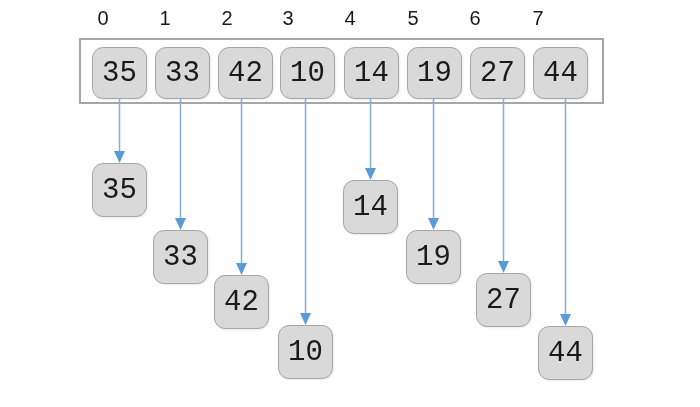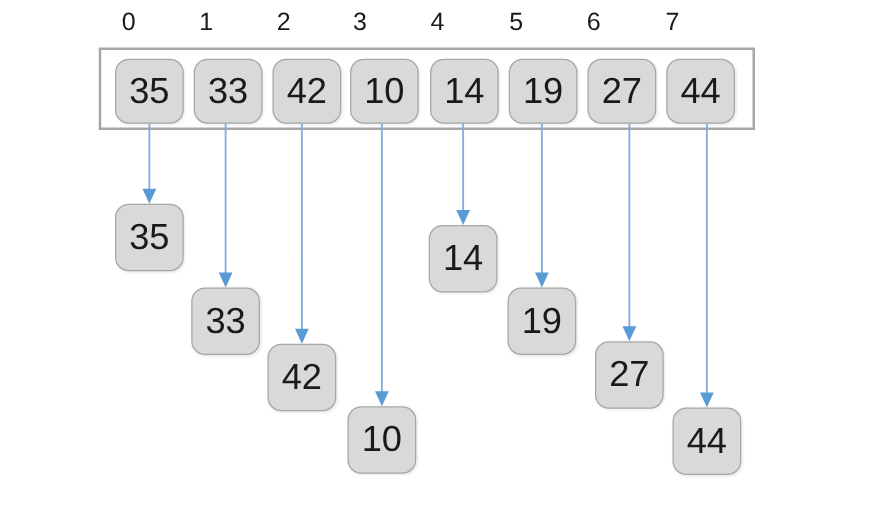--- a/index.html
+++ b/index.html
@@ -40,20 +40,21 @@
     background: var(--box-fill, #d9d9d9);
     border: 1.5px solid var(--box-border, #a6a6a6);
     border-radius: 11px;
     box-sizing: border-box;
     display: flex;
     align-items: center;
     justify-content: center;
     font-size: 29px;
     color: var(--text-color, #1a1a1a);
     box-shadow: 1px 1px 2px rgba(0,0,0,0.08);
+    font-family: Liberation Mono, monospace;
   }
   .cell.top { top: 47px; height: 52px; }
   .cell.dropped { height: 54px; }
   .arrows-layer {
     position: absolute;
     left: 0;
     top: 0;
     width: 700px;
     height: 407px;
     pointer-events: none;

